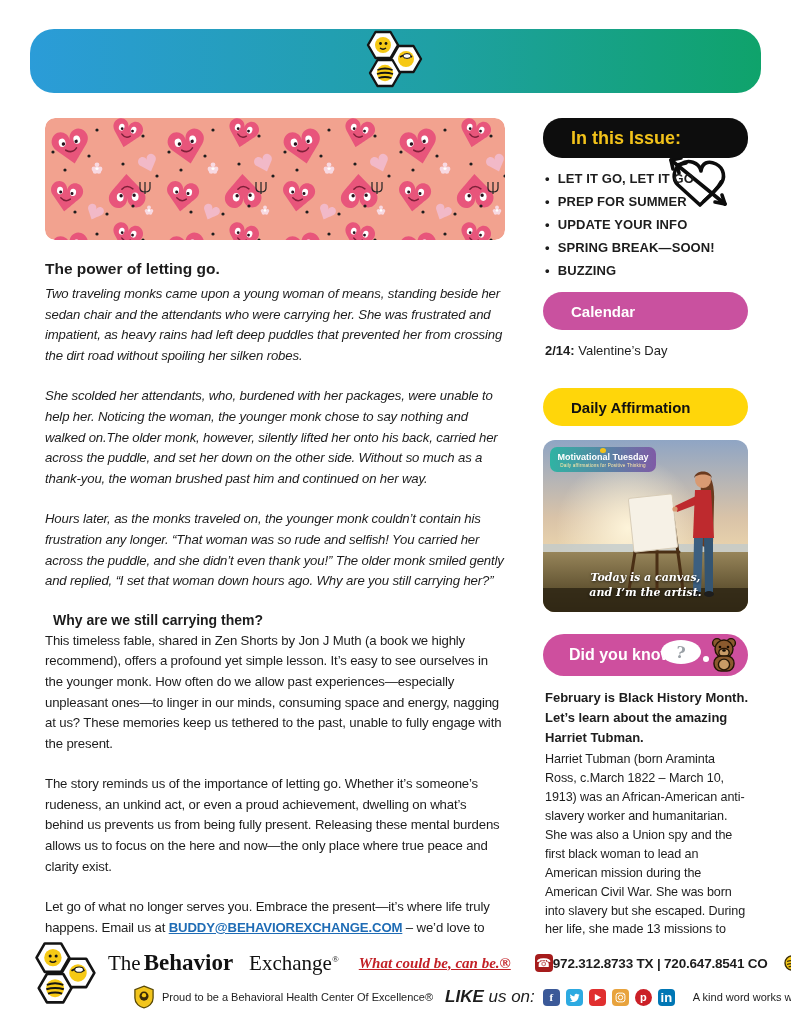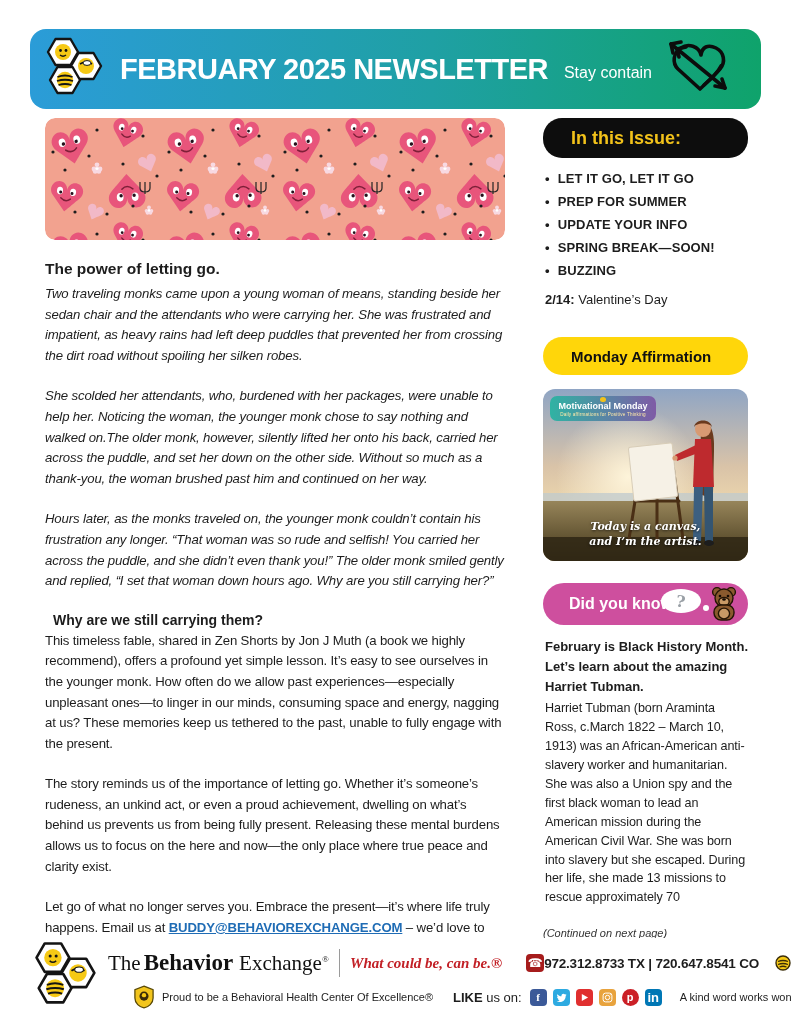--- a/index.html
+++ b/index.html
@@ -4,24 +4,25 @@
 <style>
   * { margin:0; padding:0; box-sizing:border-box; }
   html,body { background:#ffffff; }
   .page {
     position:relative; width:791px; height:1024px; background:#fff; overflow:hidden;
     font-family:"Liberation Sans", sans-serif; color:#1d1d1d;
   }
 
   
   .masthead {
-    position:absolute; left:30px; top:29px; width:731px; height:80px;
-    border-radius:16px; display:flex; align-items:center;
+    position:absolute; left:30px; top:29px; width:731px; height:64px;
+    border-radius:24px; display:flex; align-items:center;
     background:linear-gradient(90deg,#2B9CD8 0%,#1FA0A4 55%,#0FA36B 100%);
     padding:0 14px 0 12px;
+    flex-direction:column;
   }
   .masthead h1 { color:#fff; font-size:29px; font-weight:bold; letter-spacing:-.5px; margin-left:12px; }
   .masthead .tagline { color:#fff; font-size:16px; margin-left:16px; margin-top:8px; }
   .masthead .heart-arrow { margin-left:auto; margin-right:6px; }
 
   
   .article { position:absolute; left:45px; top:118px; width:460px; }
   .sidebar { position:absolute; left:543px; top:118px; width:205px; }
 
   
@@ -73,33 +74,33 @@
   .sidebar .continued { margin-top:20px; }
 
   
   .footer { position:absolute; left:0; bottom:0; width:791px; height:86px; background:#fff; }
   .footer-logo { position:absolute; left:30px; top:0px; }
   .f-rows { position:absolute; left:108px; top:8px; width:683px; }
   .f-row1 { display:flex; align-items:center; height:34px; }
   .brand { font-family:"Liberation Serif", serif; font-size:21px; color:#111; white-space:nowrap; }
   .b-the { margin-right:3px; }
   .b-behavior { font-weight:bold; font-size:23px; }
-  .b-exchange { margin-left:6px; }
+  .b-exchange { margin-left:16px; }
   .brand sup { font-size:9px; }
   .v-div { width:2px; height:28px; background:#9a9a9a; margin:0 10px; }
   .slogan { font-family:"Liberation Serif", serif; font-style:italic; font-weight:bold;
-    color:#C22026; font-size:15px; white-space:nowrap; }
+    color:#C22026; font-size:15px; white-space:nowrap;text-decoration:underline; }
   .phone-icon { margin-left:24px; width:18px; height:18px; background:#A61C1C; color:#fff;
     border-radius:4px; display:flex; align-items:center; justify-content:center; font-size:12px; flex:none; }
   .phone { font-size:13.5px; font-weight:bold; letter-spacing:-.2px; margin-left:0; white-space:nowrap; }
   .web-icon { margin-left:16px; flex:none; display:flex; }
   .f-row2 { display:flex; align-items:center; height:30px; margin-top:2px; margin-left:26px; }
   .shield { display:flex; flex:none; }
   .excellence { font-size:11px; margin-left:8px; white-space:nowrap; }
-  .likeuson { font-size:13px; margin-left:20px; white-space:nowrap; }
+  .likeuson { font-size:17px; margin-left:12px; white-space:nowrap;font-style:italic; }
   .likeuson b { font-weight:bold; }
   .social { display:flex; gap:6px; margin-left:8px; }
   .s-icon { width:17px; height:17px; border-radius:4px; display:flex; align-items:center;
     justify-content:center; color:#fff; font-weight:bold; font-size:11px; }
   .s-fb { background:#3B5998; font-family:"Liberation Serif",serif; }
   .s-tw { background:#2DAAE1; }
   .s-yt { background:#E02F2F; }
   .s-ig { background:#E8A33D; }
   .s-pin { background:#CB2027; border-radius:50%; }
   .s-li { background:#0077B5; font-size:13px; }
@@ -213,24 +214,27 @@
       <span>In this Issue:</span>
     </div>
     <ul class="issue-list">
       <li>LET IT GO, LET IT GO</li>
       <li>PREP FOR SUMMER</li>
       <li>UPDATE YOUR INFO</li>
       <li>SPRING BREAK—SOON!</li>
       <li>BUZZING</li>
     </ul>
 
+    <div class="pill pill-pink">
+      <span>Calendar</span>
+    </div>
     <p class="cal-line"><b>2/14:</b><span> Valentine’s Day</span></p>
 
     <div class="pill pill-yellow">
-      <span>Monday Affirmation</span>
+      <span>Daily Affirmation</span>
     </div>
 
     <div class="photo">
       <svg width="205" height="172" viewBox="0 0 205 172">
         <defs>
           <linearGradient id="sky" x1="0" y1="0" x2="0" y2="1">
             <stop offset="0" stop-color="#8FA5C4"></stop>
               <stop offset=".45" stop-color="#D9C3A8"></stop>
               <stop offset=".7" stop-color="#EFD9AE"></stop>
           </linearGradient>
@@ -261,21 +265,21 @@
         <path d="M152 50 L168 50 L171 98 L150 98 Z" fill="#BE2A2E"></path>
         <circle cx="160" cy="40" r="8" fill="#D89A72"></circle>
         <path d="M151 39 C151 29 169 29 169 39 C169 33 151 33 151 39 Z" fill="#6B3A1E"></path>
         <path d="M151 98 L160 98 L158 152 L150 152 Z" fill="#3C5F80"></path>
         <path d="M161 98 L170 98 L170 152 L162 152 Z" fill="#345572"></path>
         <ellipse cx="153" cy="154" rx="5" ry="3" fill="#1d1d1d"></ellipse>
         <ellipse cx="166" cy="154" rx="5" ry="3" fill="#1d1d1d"></ellipse>
       </svg>
       <div class="mm-badge">
         <span class="bee-dot"></span>
-        <div class="t">Motivational Monday</div>
+        <div class="t">Motivational Tuesday</div>
         <div class="s">Daily affirmations for Positive Thinking</div>
       </div>
       <div class="photo-quote">
         <div>Today is a canvas,</div>
         <div>and I’m the artist.</div>
       </div>
     </div>
 
     <div class="pill pill-dyk">
       <span>Did you know?</span>

